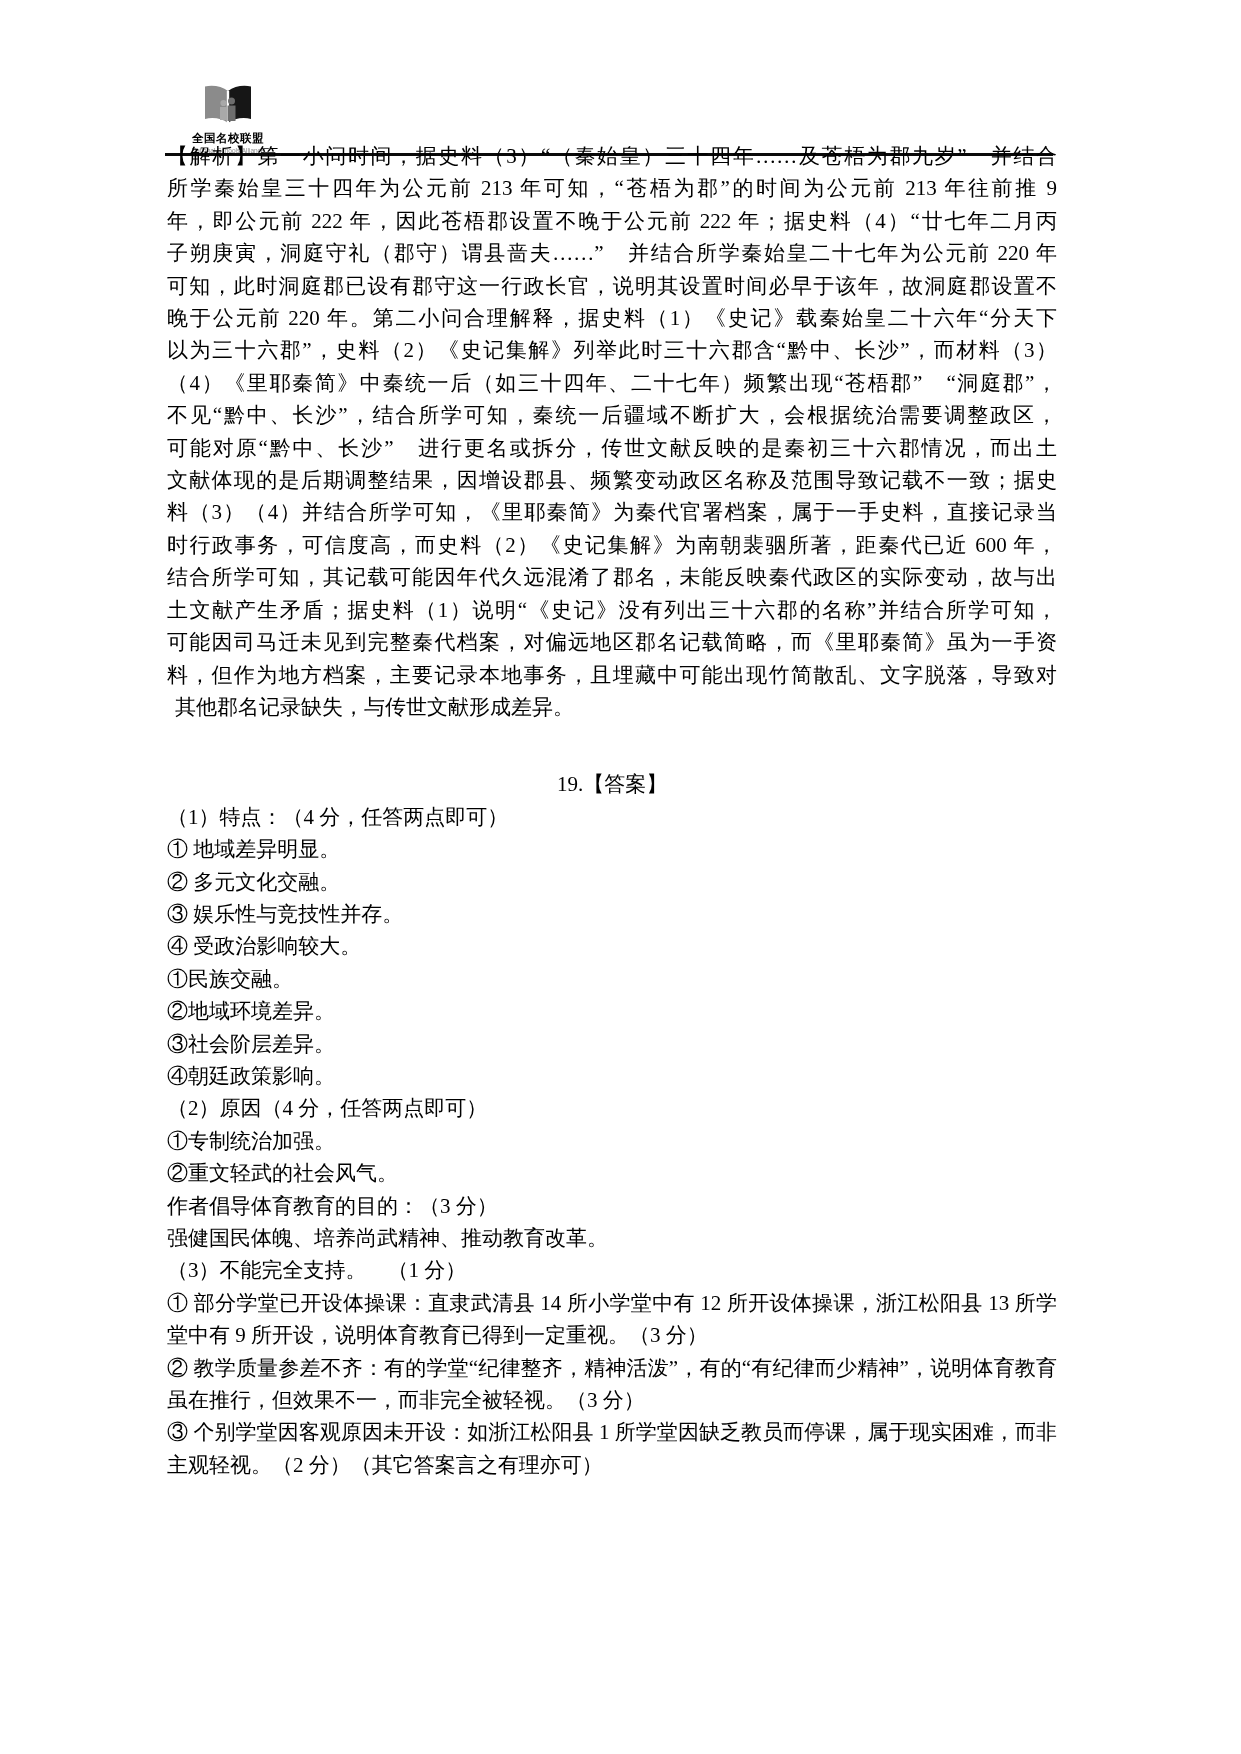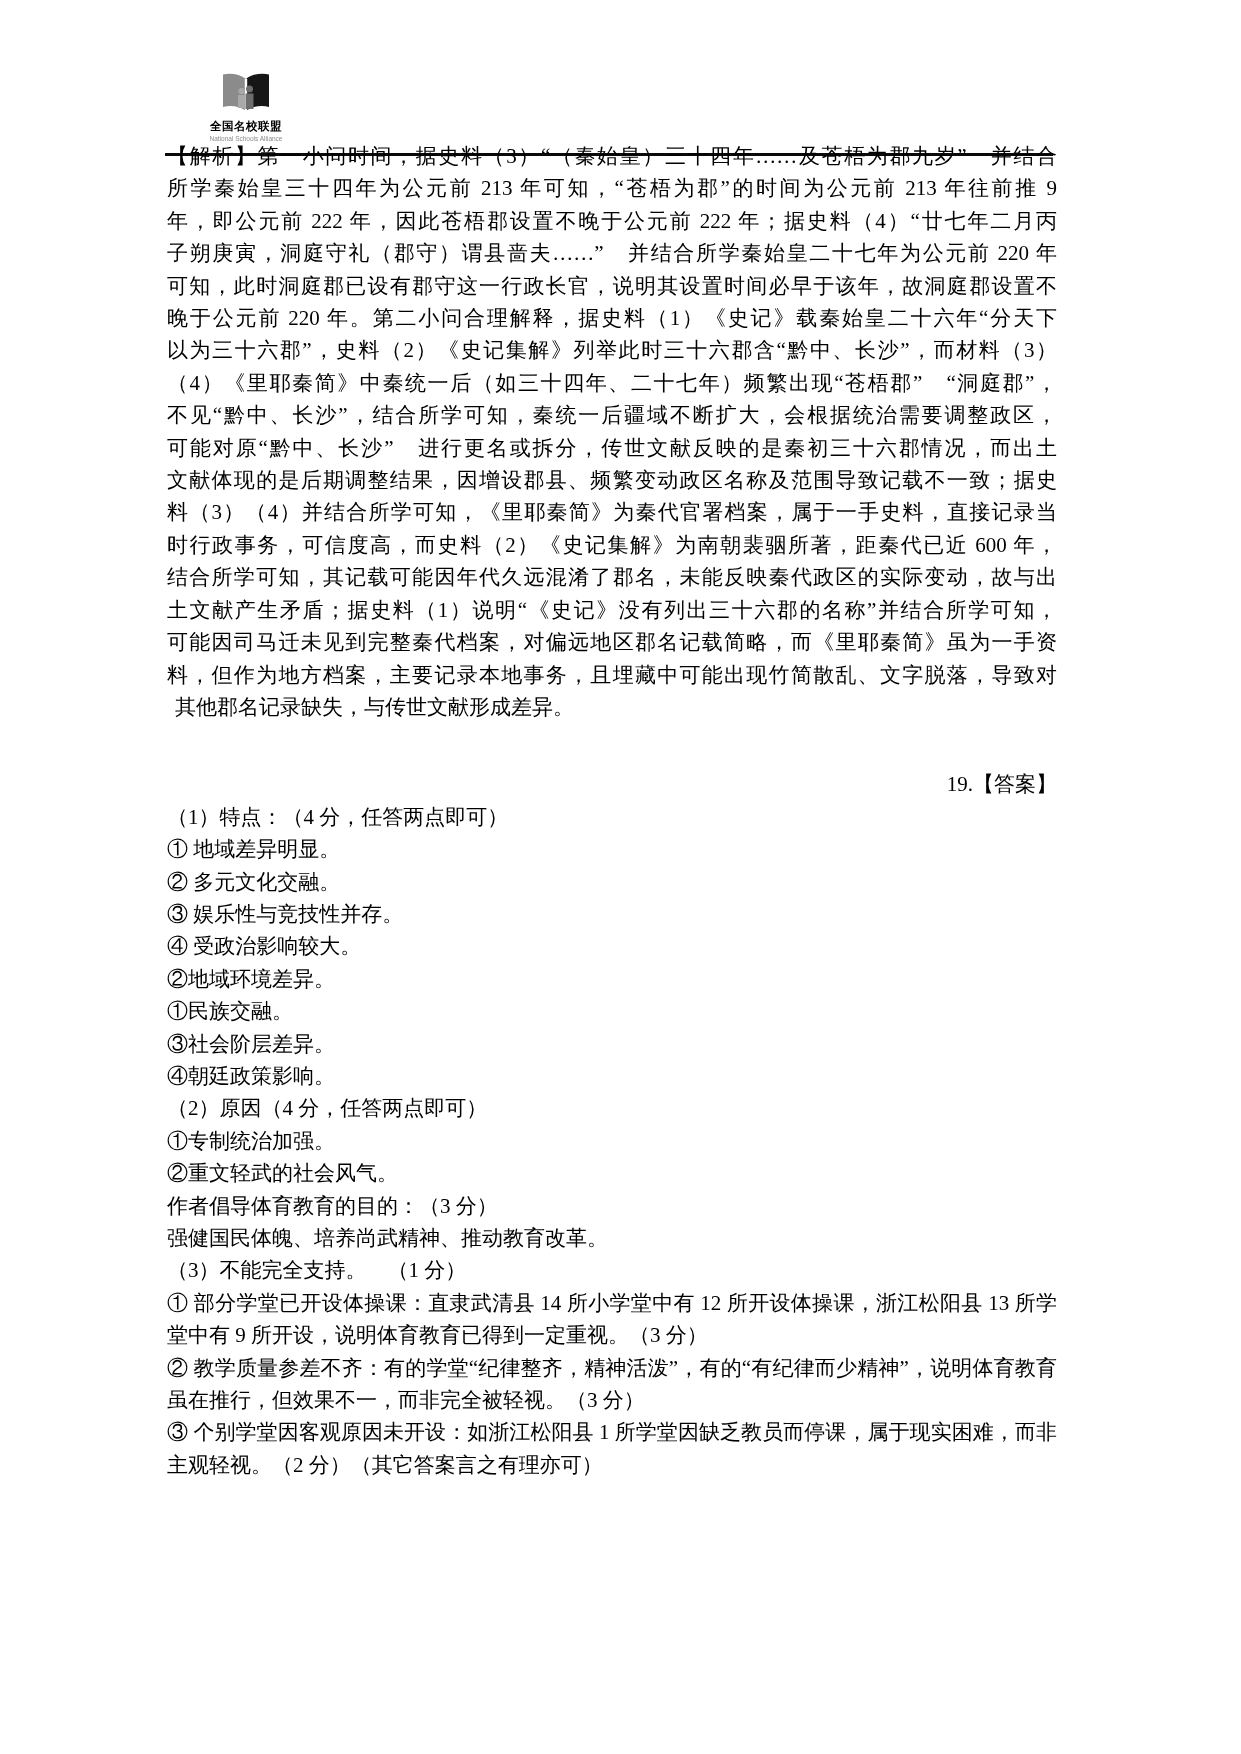--- a/index.html
+++ b/index.html
@@ -11,22 +11,22 @@
     font-family: "Liberation Serif", serif;
   }
   .page {
     position: relative;
     width: 1241px; height: 1754px;
     background: #ffffff;
     overflow: hidden;
   }
   
   .logo {
-    position: absolute; left: 185px; top: 72px;
-    width: 86px; text-align: center; margin-left: 18px;
+    position: absolute; left: 185px; top: 84px;
+    width: 86px; text-align: center;
   }
   .logo svg { display: block; margin: 0 auto; }
   .logo-title {
     margin-top: 1px;
     font-family: "Liberation Sans", sans-serif;
     font-size: 11.5px; font-weight: 700;
     letter-spacing: 0.5px; white-space: nowrap;
   }
   .logo-sub {
     margin-top: 1px;
@@ -44,21 +44,21 @@
     width: 890px;
     font-size: 21px; line-height: 32.4px;
   }
   .a-line {
     text-align: justify;
     text-align-last: justify;
   }
   .a-line:last-child { text-align-last: left; margin-left: 8px; }
   .answer { margin-top: 45px; }
   .ans-line { text-align: justify; }
-  .answer-heading { text-align: right; }
+  .answer-heading { text-align: center; }
 </style>
 </head>
 <body>
 
 <div class="page">
 
   <div class="logo">
     <svg width="56" height="46" viewBox="0 0 56 46">
       <path d="M28 7 C22 2 12 0.5 5 2.5 L5 35 C12 33 22 34 28 39 Z" fill="#8b8b8b"></path>
       <path d="M28 7 C34 2 44 0.5 51 2.5 L51 35 C44 33 34 34 28 39 Z" fill="#161616"></path>
@@ -100,22 +100,22 @@
     <div class="answer">
       <div class="ans-line answer-heading">
         <span>19.</span><span>【答案】</span>
       </div>
       <div>
           <div class="ans-line">（1）特点：（4 分，任答两点即可）</div>
           <div class="ans-line">① 地域差异明显。</div>
           <div class="ans-line">② 多元文化交融。</div>
           <div class="ans-line">③ 娱乐性与竞技性并存。</div>
           <div class="ans-line">④ 受政治影响较大。</div>
+          <div class="ans-line">①民族交融。</div>
           <div class="ans-line">②地域环境差异。</div>
-          <div class="ans-line">①民族交融。</div>
           <div class="ans-line">③社会阶层差异。</div>
           <div class="ans-line">④朝廷政策影响。</div>
           <div class="ans-line">（2）原因（4 分，任答两点即可）</div>
           <div class="ans-line">①专制统治加强。</div>
           <div class="ans-line">②重文轻武的社会风气。</div>
           <div class="ans-line">作者倡导体育教育的目的：（3 分）</div>
           <div class="ans-line">强健国民体魄、培养尚武精神、推动教育改革。</div>
           <div class="ans-line">（3）不能完全支持。　（1 分）</div>
           <div class="ans-line">① 部分学堂已开设体操课：直隶武清县 14 所小学堂中有 12 所开设体操课，浙江松阳县 13 所学堂中有 9 所开设，说明体育教育已得到一定重视。（3 分）</div>
           <div class="ans-line">② 教学质量参差不齐：有的学堂“纪律整齐，精神活泼”，有的“有纪律而少精神”，说明体育教育虽在推行，但效果不一，而非完全被轻视。（3 分）</div>

